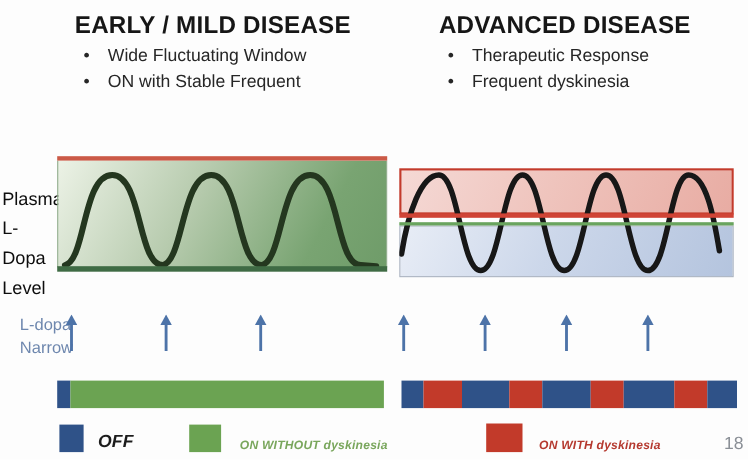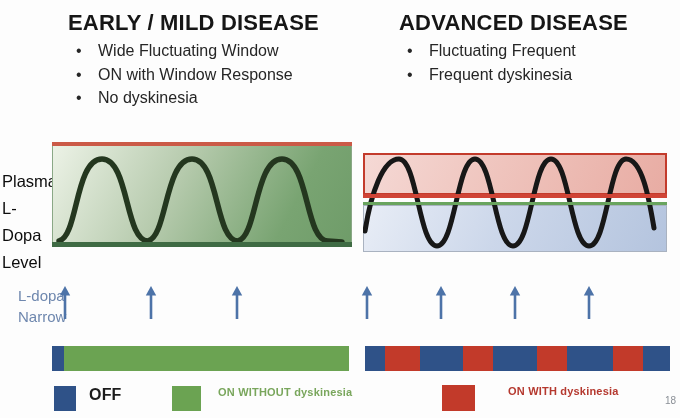--- a/index.html
+++ b/index.html
@@ -48,51 +48,50 @@
   
   .arrow-row{position:absolute;top:286px;display:flex;}
   .arrow-row-left{left:58px;gap:72px;}
   .arrow-row-right{left:360px;gap:60px;}
   
   .status-bar{position:absolute;top:346px;height:25px;display:flex;}
   .status-bar-left{left:52px;width:297px;}
   .status-bar-right{left:365px;width:305px;}
   .bar-seg{height:25px;}
   
-  .legend-item{position:absolute;display:flex;align-items:flex-start;}
+  .legend-item{position:absolute;display:flex;align-items:flex-end;font-style:italic;}
   .legend-off{left:54px;top:386px;}
   .legend-on{left:172px;top:386px;}
   .legend-dys{left:442px;top:385px;}
   .swatch{display:inline-block;}
   .sw-off{width:22px;height:25px;}
   .sw-on{width:29px;height:25px;}
   .sw-dys{width:33px;height:26px;}
   .legend-label{font-weight:bold;font-size:11px;letter-spacing:.2px;}
   .legend-off .legend-label{margin-left:13px;font-size:16px;}
   .legend-on .legend-label{margin-left:17px;}
-  .legend-dys .legend-label{margin-left:33px;}
-  .page-number{position:absolute;right:4px;top:395px;font-size:10px;color:#8a8f96;}
+  .legend-dys .legend-label{margin-left:15px;}
+  .page-number{position:absolute;right:4px;top:395px;font-size:16px;color:#8a8f96;}
 </style>
 </head>
 <body>
 
 <div class="page">
 
   <div class="col col-left">
     <div class="col-title">EARLY / MILD DISEASE</div>
     <div>
         <div class="bullet-item">Wide Fluctuating Window</div>
-        <div class="bullet-item">ON with Window Response</div>
-        <div class="bullet-item">No dyskinesia</div>
+        <div class="bullet-item">ON with Stable Frequent</div>
       </div>
   </div>
   <div class="col col-right">
     <div class="col-title">ADVANCED DISEASE</div>
     <div>
-        <div class="bullet-item">Fluctuating Frequent</div>
+        <div class="bullet-item">Therapeutic Response</div>
         <div class="bullet-item">Frequent dyskinesia</div>
       </div>
   </div>
 
   <div class="plasma-label">
     <div>Plasma</div>
     <div>L-Dopa</div>
     <div>Level</div>
   </div>
 

